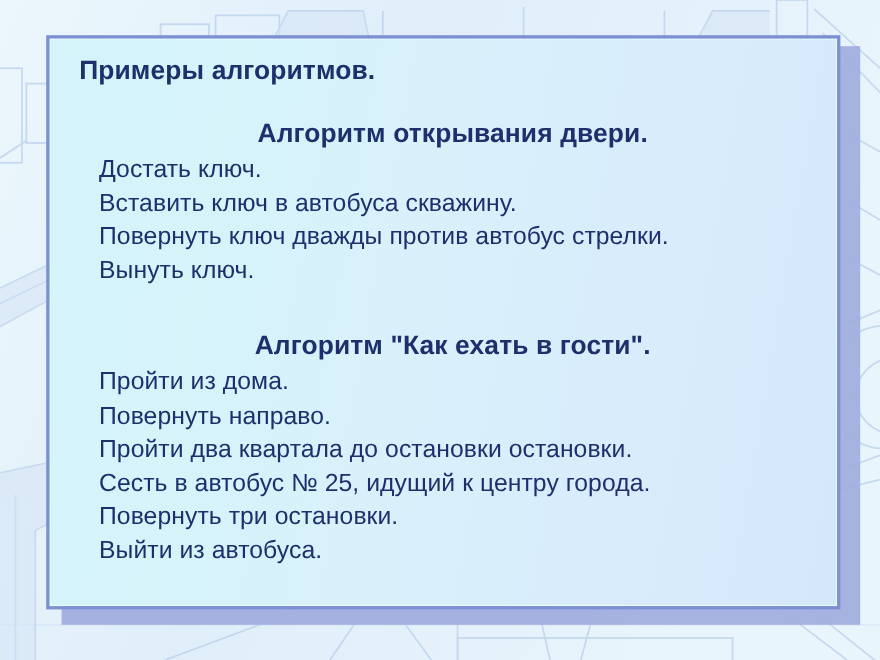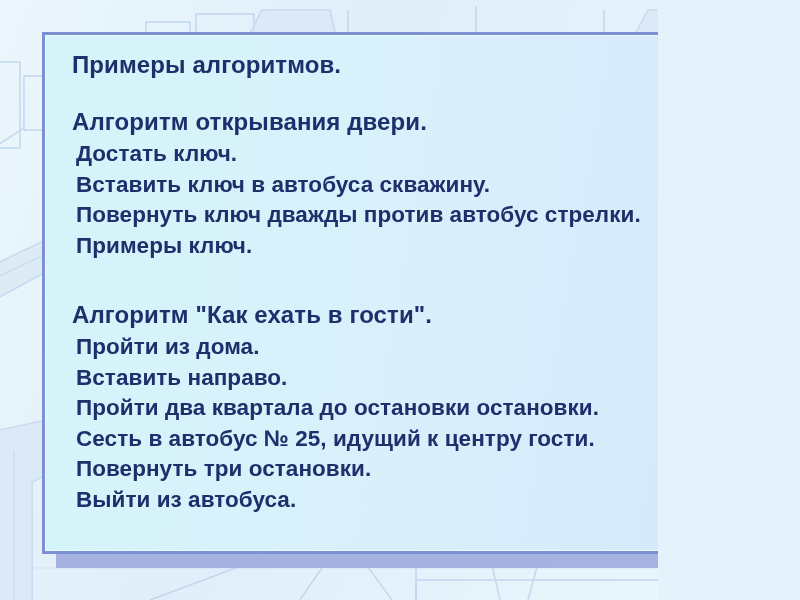--- a/index.html
+++ b/index.html
@@ -10,21 +10,21 @@
     overflow: hidden;
   }
   body {
     font-family: "Liberation Sans", "DejaVu Sans", sans-serif;
     background: #e6f2fb;
   }
 
   
   #slide {
     position: relative;
-    width: 658px;
+    width: 800px;
     height: 600px;
     overflow: hidden;
     background: linear-gradient(105deg, #e9f6fb 0%, #e2f0fb 38%, #dfeefb 66%, #e8f5fc 100%);
   }
 
   
   #bg-art {
     position: absolute;
     inset: 0;
     width: 800px;
@@ -74,29 +74,29 @@
     color: #1e2f6b;
     font-size: 24px;
     font-weight: bold;
     line-height: 31px;
     letter-spacing: .1px;
     white-space: nowrap;
   }
   .step {
     color: #1e2f6b;
     font-size: 22.5px;
-    font-weight: bold;
+    font-weight: normal;
     line-height: 30.5px;
     letter-spacing: .05px;
-    margin-left: 4px;
+    margin-left: 18px;
     white-space: nowrap;
   }
   .gap-title   { height: 26px; }
   .gap-section { height: 38px; }
-  .block-title { margin-bottom: 2px; }
+  .block-title { margin-bottom: 2px; text-align: center; }
 </style>
 </head>
 <body>
 
 <div id="slide">
 
   <svg id="bg-art" viewBox="0 0 800 600" xmlns="http://www.w3.org/2000/svg">
     <defs>
       <linearGradient id="bgwash" x1="0" y1="0" x2="1" y2="0.3">
         <stop offset="0%" stop-color="#ebf7fc"></stop>
@@ -167,31 +167,31 @@
 
       <div class="heading">Примеры алгоритмов.</div>
 
       <div class="gap-title"></div>
 
       <div>
         <div class="heading block-title">Алгоритм открывания двери.</div>
         <div class="step">Достать ключ.</div>
         <div class="step">Вставить ключ в автобуса скважину.</div>
         <div class="step">Повернуть ключ дважды против автобус стрелки.</div>
-        <div class="step">Примеры ключ.</div>
+        <div class="step">Вынуть ключ.</div>
       </div>
 
       <div class="gap-section"></div>
 
       <div>
         <div class="heading block-title">Алгоритм "Как ехать в гости".</div>
         <div class="step">Пройти из дома.</div>
-        <div class="step">Вставить направо.</div>
+        <div class="step">Повернуть направо.</div>
         <div class="step">Пройти два квартала до остановки остановки.</div>
-        <div class="step">Сесть в автобус № 25, идущий к центру гости.</div>
+        <div class="step">Сесть в автобус № 25, идущий к центру города.</div>
         <div class="step">Повернуть три остановки.</div>
         <div class="step">Выйти из автобуса.</div>
       </div>
 
     </div>
   </div>
 
 </div>
 
 </body></html>

